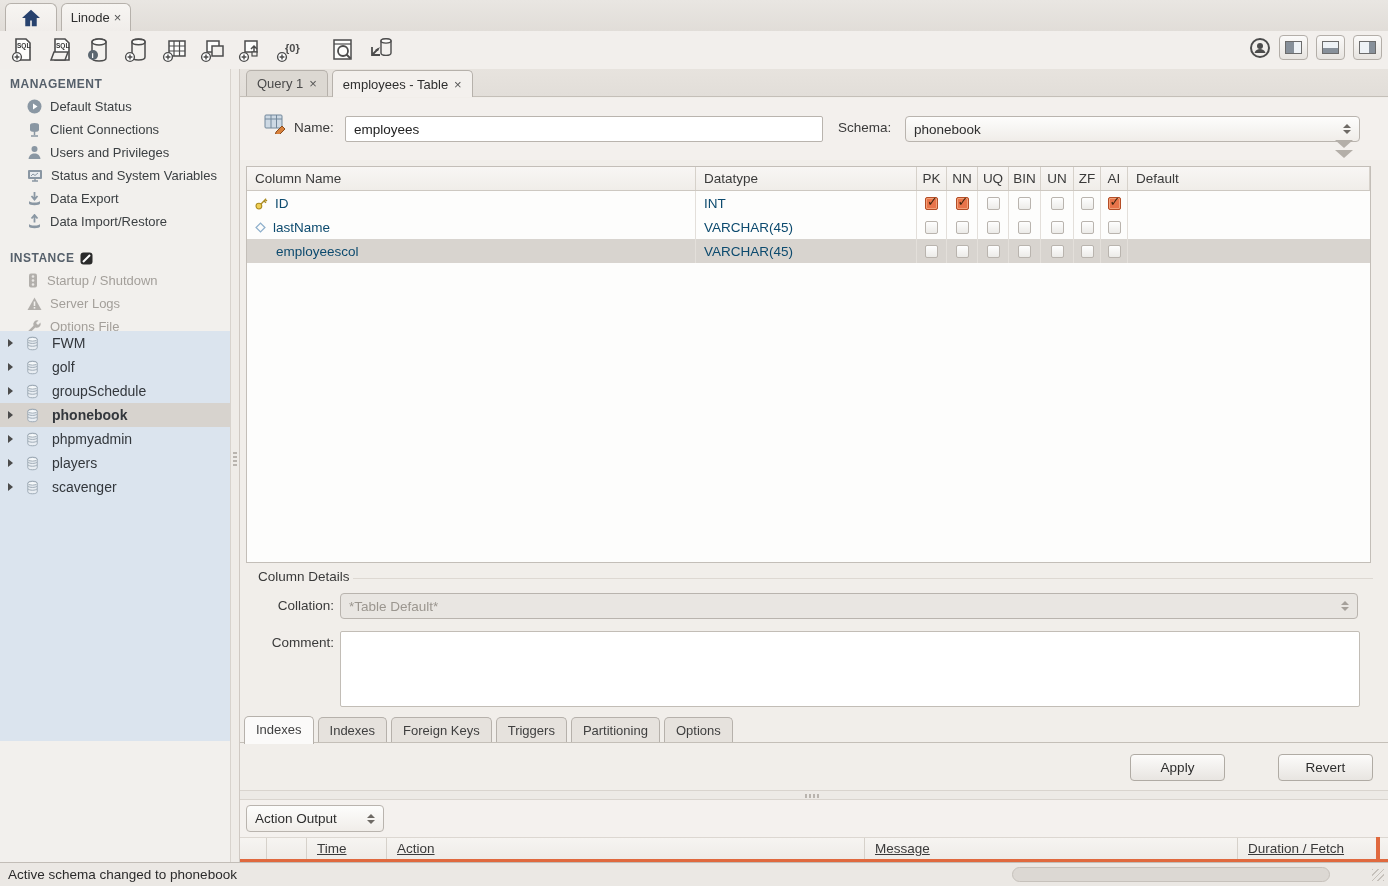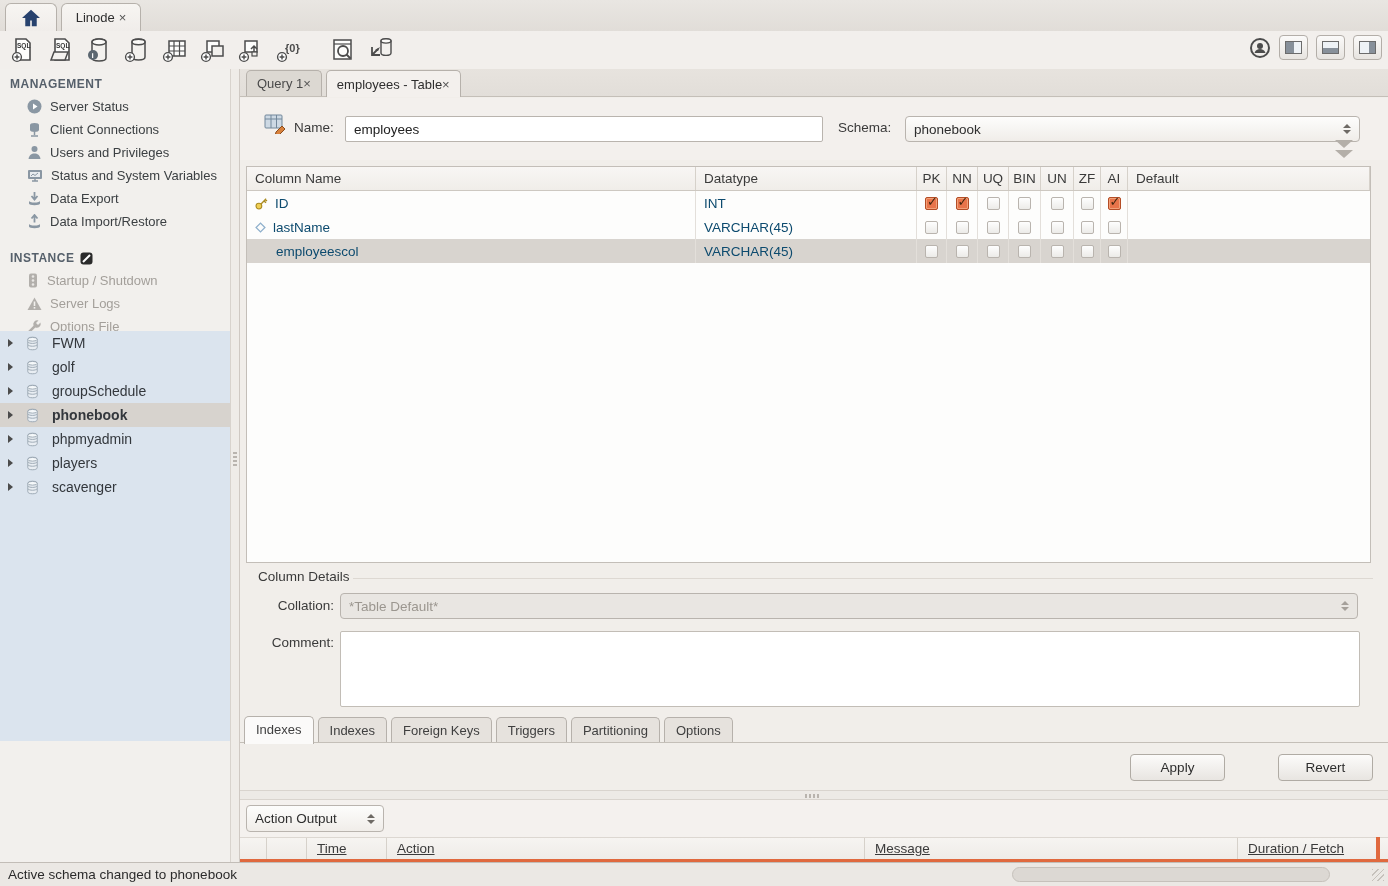--- a/index.html
+++ b/index.html
@@ -7,21 +7,21 @@
   body { font-family:"Liberation Sans","DejaVu Sans",sans-serif; font-size:13px; color:#3a3a3a;
          background:#f2efec; position:relative; }
 
   
   .titlebar { position:absolute; left:0; top:0; width:1388px; height:31px;
               background:linear-gradient(#e9e6e2,#e1ddd8); }
   .wtab { position:absolute; bottom:0; height:28px; background:linear-gradient(#f7f5f2,#f0edea);
           border:1px solid #b6b1ab; border-bottom:none; border-radius:6px 6px 0 0;
           display:flex; align-items:center; justify-content:center; gap:4px; }
   .wtab.home { left:5px; width:52px; }
-  .wtab.conn { left:61px; width:80px; font-size:13px; color:#2e2e2e; }
+  .wtab.conn { left:61px; width:70px; font-size:13px; color:#2e2e2e; }
   .tab-close { color:#555; font-size:13px; cursor:pointer; }
 
   
   .toolbar { position:absolute; left:0; top:31px; width:1388px; height:38px; background:#f2efec;
              display:flex; align-items:center; }
   .tbicon { width:30px; height:28px; margin-left:8px; display:flex; align-items:center; justify-content:center; }
   .tbicon:nth-child(9){ margin-left:24px; }
   .tb-right { position:absolute; right:6px; top:4px; display:flex; align-items:center; gap:8px; }
   .ptoggle { width:29px; height:25px; border:1px solid #b3aea8; border-radius:4px;
              background:linear-gradient(#fbfaf9,#e7e4e0); display:flex; align-items:center; justify-content:center; }
@@ -57,21 +57,21 @@
   .vsplit { position:absolute; left:230px; top:69px; width:10px; height:793px; background:#efece8;
             border-left:1px solid #d8d3cd; border-right:1px solid #cfc9c3; }
   .vsplit .grip { position:absolute; left:2px; top:383px; width:4px; height:14px;
                   background:repeating-linear-gradient(#b9b4ae 0 2px, transparent 2px 4px); }
 
   
   .main { position:absolute; left:240px; top:69px; width:1148px; height:793px; background:#f1eeea; }
   .editor-tabbar { position:absolute; left:0; top:0; width:100%; height:28px;
                    background:linear-gradient(#e7e3de,#e2ded9); border-bottom:1px solid #c4bfb8;
                    display:flex; align-items:flex-end; padding-left:6px; }
-  .etab { height:26px; display:flex; align-items:center; padding:0 10px;
+  .etab { height:26px; display:flex; align-items:center; gap:6px; padding:0 10px;
           border:1px solid #b6b1ab; border-bottom:none; border-radius:5px 5px 0 0;
           background:#dcd8d2; color:#4a4a4a; margin-right:4px; }
   .etab.active { background:#f3f0ed; color:#2e2e2e; margin-bottom:-1px; height:27px; z-index:2; }
 
   .form-band { position:absolute; left:0; top:29px; width:100%; height:62px; background:#f3f0ed; }
   .form-band .lbl { position:absolute; top:22px; font-size:13.5px; color:#3a3a3a; }
   .txtinput { position:absolute; height:26px; background:#fff; border:1px solid #b9b4ae; border-radius:2px;
               padding:0 8px; font-size:13.5px; color:#222; font-family:inherit; outline:none; }
   .selectbox { position:absolute; height:26px; border:1px solid #b9b4ae; border-radius:4px;
                background:linear-gradient(#fdfdfc,#f0ede9); display:flex; align-items:center;
@@ -275,21 +275,21 @@
 
 <div class="sidebar">
   <div class="side-sec-title">
     <span>MANAGEMENT</span>
   </div>
   <div class="side-item">
     <svg width="15" height="15" viewBox="0 0 15 15">
         <circle cx="7.5" cy="7.5" r="7" fill="#8a97a3"></circle>
         <path d="M6 4.5l4.5 3L6 10.5z" fill="#fff"></path>
       </svg>
-    <span>Server Status</span>
+    <span>Default Status</span>
   </div>
   <div class="side-item">
     <svg width="15" height="15" viewBox="0 0 15 15">
         <ellipse cx="7.5" cy="3" rx="4.5" ry="2" fill="#8a97a3"></ellipse>
         <path d="M3 3v5c0 1.1 2 2 4.5 2S12 9.1 12 8V3" fill="#8a97a3"></path>
         <path d="M7.5 10v3M4 14h7" stroke="#8a97a3" stroke-width="1.5" fill="none"></path>
       </svg>
     <span>Client Connections</span>
   </div>
   <div class="side-item">

